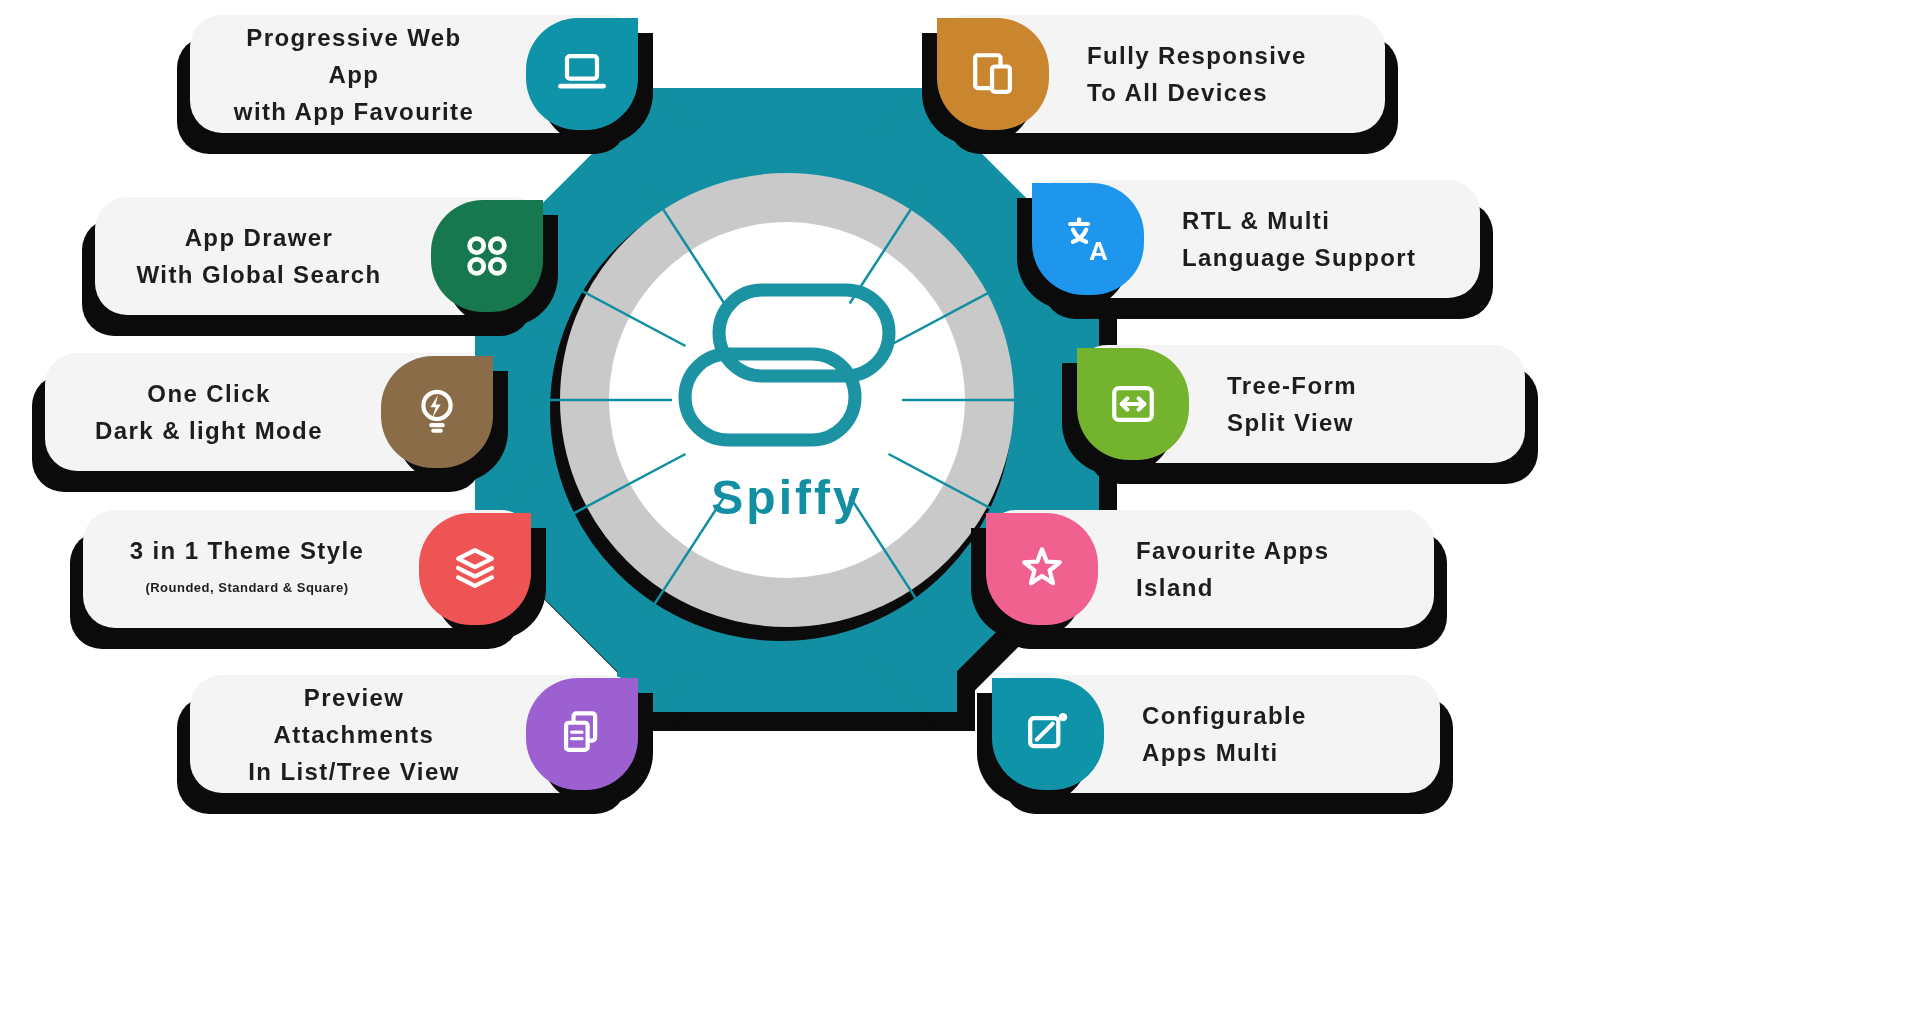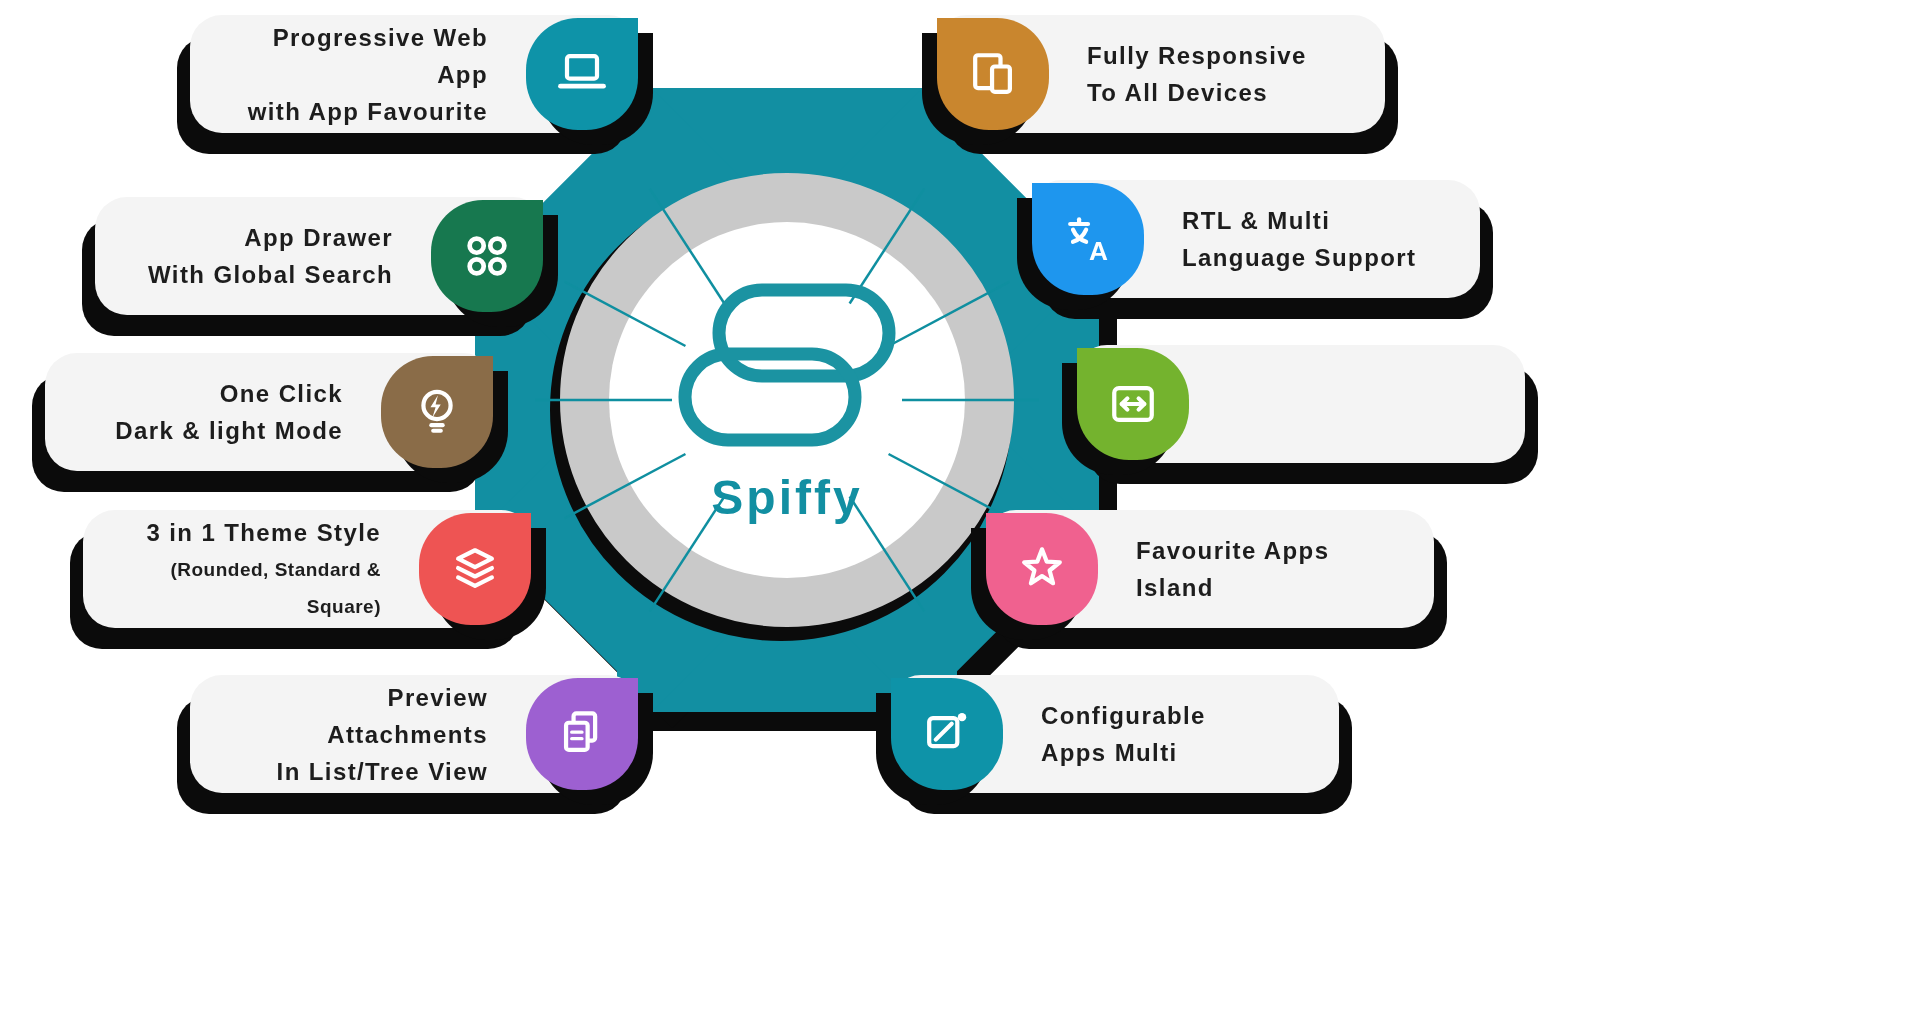--- a/index.html
+++ b/index.html
@@ -9,34 +9,34 @@
   }
   .center-svg{position:absolute;left:0;top:0;z-index:1;}
 
   
   .card{
     position:absolute;height:118px;background:#f4f4f4;border-radius:32px;
     display:flex;align-items:center;z-index:2;box-sizing:border-box;
   }
   .card .lines{width:100%;}
   .ln{font-size:24px;font-weight:700;letter-spacing:1.4px;line-height:37px;color:#1d1d1d;}
-  .ln.small{font-size:19px;letter-spacing:.5px;}
-  .card.left{text-align:right;padding:0 152px 0 30px;box-shadow:-13px 21px 0 #0b0b0b;}
+  .ln.small{font-size:13px;letter-spacing:.5px;}
+  .card.left{text-align:center;padding:0 152px 0 30px;box-shadow:-13px 21px 0 #0b0b0b;}
   .card.right{text-align:left;padding:0 30px 0 152px;box-shadow:13px 21px 0 #0b0b0b;}
 
   .card-l1{left:190px;top:15px;width:450px;}
   .card-l2{left:95px;top:197px;width:450px;}
   .card-l3{left:45px;top:353px;width:450px;}
   .card-l4{left:83px;top:510px;width:450px;}
   .card-l5{left:190px;top:675px;width:450px;}
   .card-r1{left:935px;top:15px;width:450px;}
   .card-r2{left:1030px;top:180px;width:450px;}
   .card-r3{left:1075px;top:345px;width:450px;}
   .card-r4{left:984px;top:510px;width:450px;}
-  .card-r5{left:889px;top:675px;width:450px;}
+  .card-r5{left:990px;top:675px;width:450px;}
 
   
   .leaf{
     position:absolute;top:3px;width:112px;height:112px;z-index:3;
     display:flex;align-items:center;justify-content:center;
   }
   .card.left .leaf{right:2px;border-radius:52px 0 52px 52px;box-shadow:15px 15px 0 #0b0b0b;}
   .card.right .leaf{left:2px;border-radius:0 52px 52px 52px;box-shadow:-15px 15px 0 #0b0b0b;}
 
   .c-teal{background:#0e93a8;color:#0e93a8;}
@@ -206,20 +206,24 @@
 
   <div class="card right card-r3">
     <div class="leaf c-lgreen">
       <svg viewBox="0 0 64 64">
         <rect class="st" x="12" y="15" width="40" height="34" rx="5"></rect>
         <path class="st" d="M20 32h24"></path>
         <path class="st" d="M26 26l-6 6 6 6"></path>
         <path class="st" d="M38 26l6 6-6 6"></path>
       </svg>
     </div>
+    <div class="lines">
+      <div class="ln">Tree-Form</div>
+      <div class="ln">Split View</div>
+    </div>
   </div>
 
   <div class="card right card-r4">
     <div class="leaf c-pink">
       <svg viewBox="0 0 64 64">
         <path class="st" d="M32 11 L37 24.1 L51 24.8 L40.1 33.6 L43.8 47.2 L32 39.5 L20.2 47.2 L23.9 33.6 L13 24.8 L27 24.1 Z"></path>
       </svg>
     </div>
     <div class="lines">
       <div class="ln">Favourite Apps</div>

